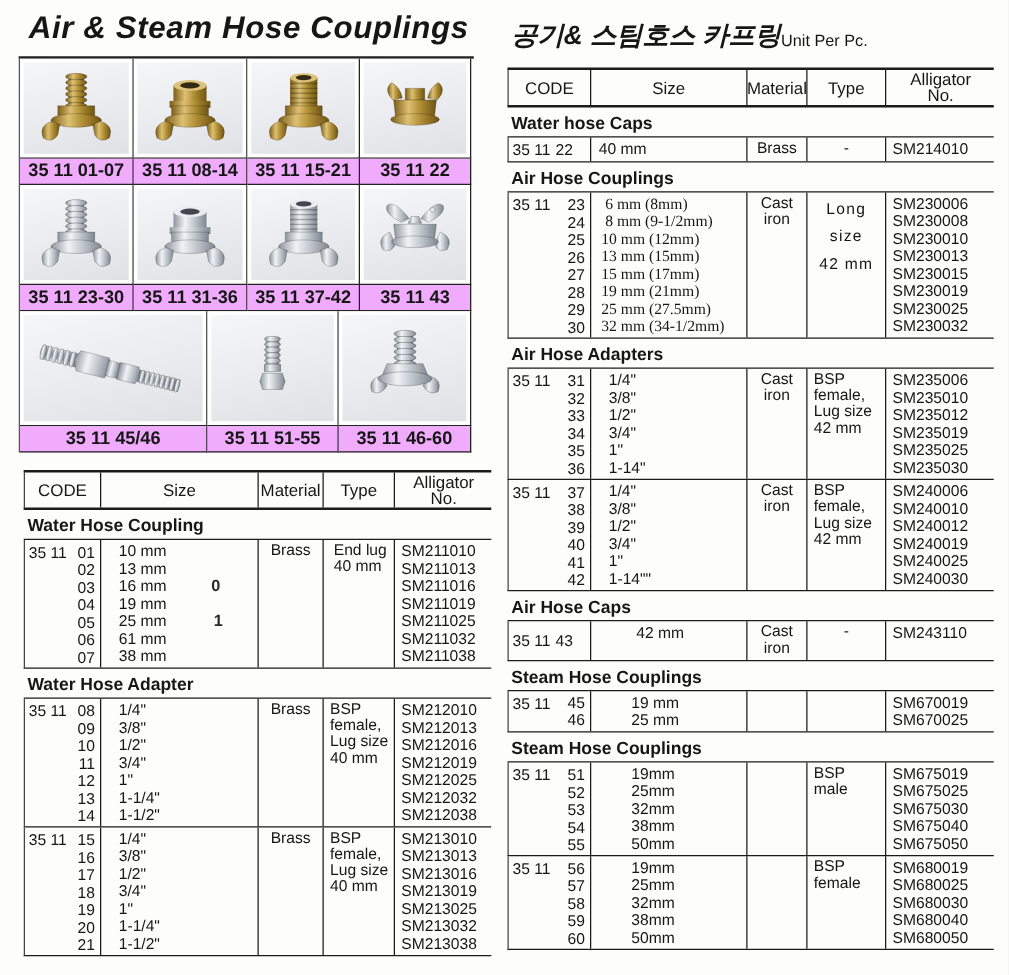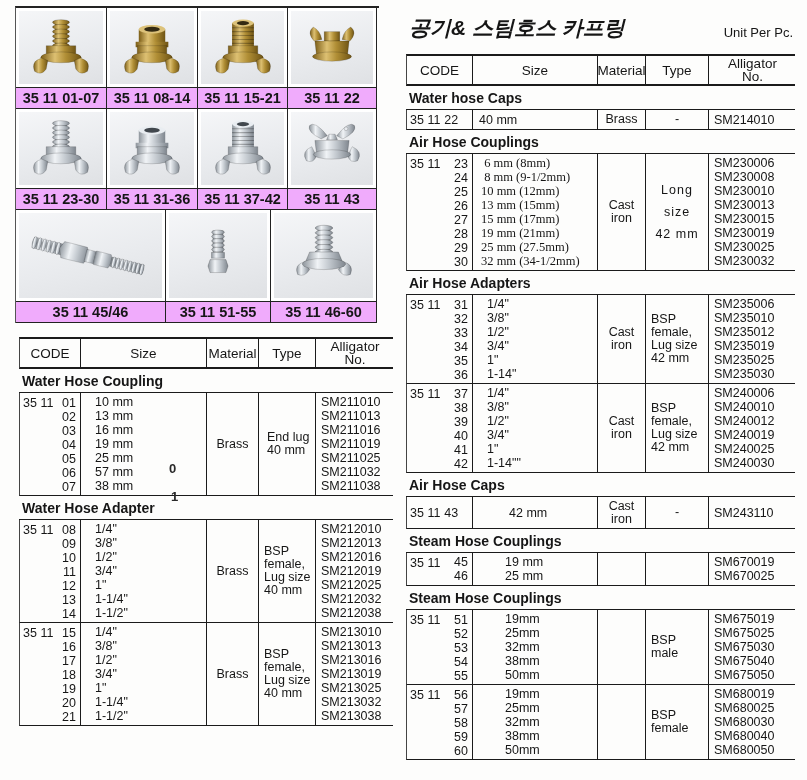--- a/index.html
+++ b/index.html
@@ -14,21 +14,21 @@
   }
   
   .col-left{width:400px;box-sizing:border-box;padding:6px 0 0 15px;}
   .col-right{width:407px;box-sizing:border-box;padding:10px 12px 0 6px;}
 
   
   .main-title{
     font-size:25px;font-weight:bold;font-style:italic;
     letter-spacing:0.5px;margin:2px 0 8px 8px;white-space:nowrap;
   }
-  .right-titlebar{display:flex;align-items:flex-end;justify-content:space-between;margin:4px 2px 12px 3px;gap:18px;}
+  .right-titlebar{display:flex;align-items:flex-end;margin:4px 2px 12px 3px;}
   .kr-title{font-size:21px;font-weight:bold;font-style:italic;white-space:nowrap;}
   .unit-label{font-size:13px;padding-bottom:2px;white-space:nowrap;margin-top:10px;}
 
   
   .gallery{width:363px;border-top:2px solid #222;border-left:1px solid #555;}
   .g-row{display:grid;grid-template-columns:91px 91px 90px 89px;}
   .g-row.wide3{grid-template-columns:150px 105px 106px;}
   .g-cell{border-right:1.5px solid #222;border-bottom:1.5px solid #222;box-sizing:border-box;overflow:hidden;}
   .g-img{height:80px;display:flex;align-items:center;justify-content:center;background:#fff;}
   .wide3 .g-img{height:92px;}
@@ -43,21 +43,21 @@
   .dtable.right{width:389px;margin-top:2px;}
   .t-header{display:grid;border-top:2px solid #1b1b1b;border-bottom:2px solid #1b1b1b;border-left:1px solid #444;}
   .dtable.left .t-header, .dtable.left .t-block{grid-template-columns:61px 126px 52px 57px 78px;}
   .dtable.right .t-header, .dtable.right .t-block{grid-template-columns:66px 125px 48px 63px 87px;}
   .th{height:28px;display:flex;flex-direction:column;align-items:center;justify-content:center;
       font-size:13.5px;border-right:1.5px solid #1b1b1b;line-height:13px;}
   .th:last-child{border-right:none;}
   .t-sectitle{font-size:14px;font-weight:bold;padding:4px 0 3px 3px;border-bottom:1.8px solid #1b1b1b;}
   .t-block{display:grid;border-bottom:1.8px solid #1b1b1b;border-left:1px solid #444;}
   .t-cell{border-right:1.5px solid #1b1b1b;box-sizing:border-box;
-          display:flex;flex-direction:column;justify-content:center;padding:2px 0;}
+          display:flex;flex-direction:column;justify-content:flex-start;padding:2px 0;}
   .t-cell:last-child{border-right:none;}
   .c-code{position:relative;}
   .code-prefix{position:absolute;left:3px;top:3px;line-height:var(--rh);white-space:pre;}
   .code-nums{position:absolute;right:4px;top:3px;text-align:right;}
   .code-num{height:var(--rh);line-height:var(--rh);}
   .single .c-code{flex-direction:row;align-items:center;justify-content:flex-start;padding-left:3px;}
   .single .code-prefix{position:static;margin-right:4px;}
   .single .code-nums{position:static;}
   .size-line{height:var(--rh);line-height:var(--rh);white-space:pre;padding-left:14px;}
   .allig-line{height:var(--rh);line-height:var(--rh);padding-left:5px;white-space:nowrap;}
@@ -76,20 +76,21 @@
   
   .artifact{position:absolute;font-size:13px;font-weight:bold;color:#2a2a2a;}
   #mark-a{left:169px;top:461px;}
   #mark-b{left:171px;top:489px;}
 </style>
 </head>
 <body>
 
 <div class="page">
   <div class="col-left">
+    <div class="main-title">Air &amp; Steam Hose Couplings</div>
     <div class="gallery" id="gallery">
         <div class="g-row">
           <div class="g-cell g-img">
             <div class="photo">
               <svg width="78" height="70" viewBox="0 0 100 90" xmlns="http://www.w3.org/2000/svg">
                 <defs>
                   <linearGradient id="GB" x1="0" y1="0" x2="1" y2="0">
                     <stop offset="0" stop-color="#7c5e18"></stop>
                     <stop offset="0.35" stop-color="#ddc072"></stop>
                     <stop offset="0.62" stop-color="#b08e35"></stop>
@@ -419,21 +420,21 @@
               <div class="code-num">06</div>
               <div class="code-num">07</div>
             </div>
           </div>
           <div class="t-cell c-size">
             <div class="size-line">10 mm</div>
             <div class="size-line">13 mm</div>
             <div class="size-line">16 mm</div>
             <div class="size-line">19 mm</div>
             <div class="size-line">25 mm</div>
-            <div class="size-line">57 mm</div>
+            <div class="size-line">61 mm</div>
             <div class="size-line">38 mm</div>
           </div>
           <div class="t-cell c-mat">
             <div class="material-value">Brass</div>
           </div>
           <div class="t-cell c-type">
             <div class="type-value">End lug
 40 mm</div>
           </div>
           <div class="t-cell c-allig">

